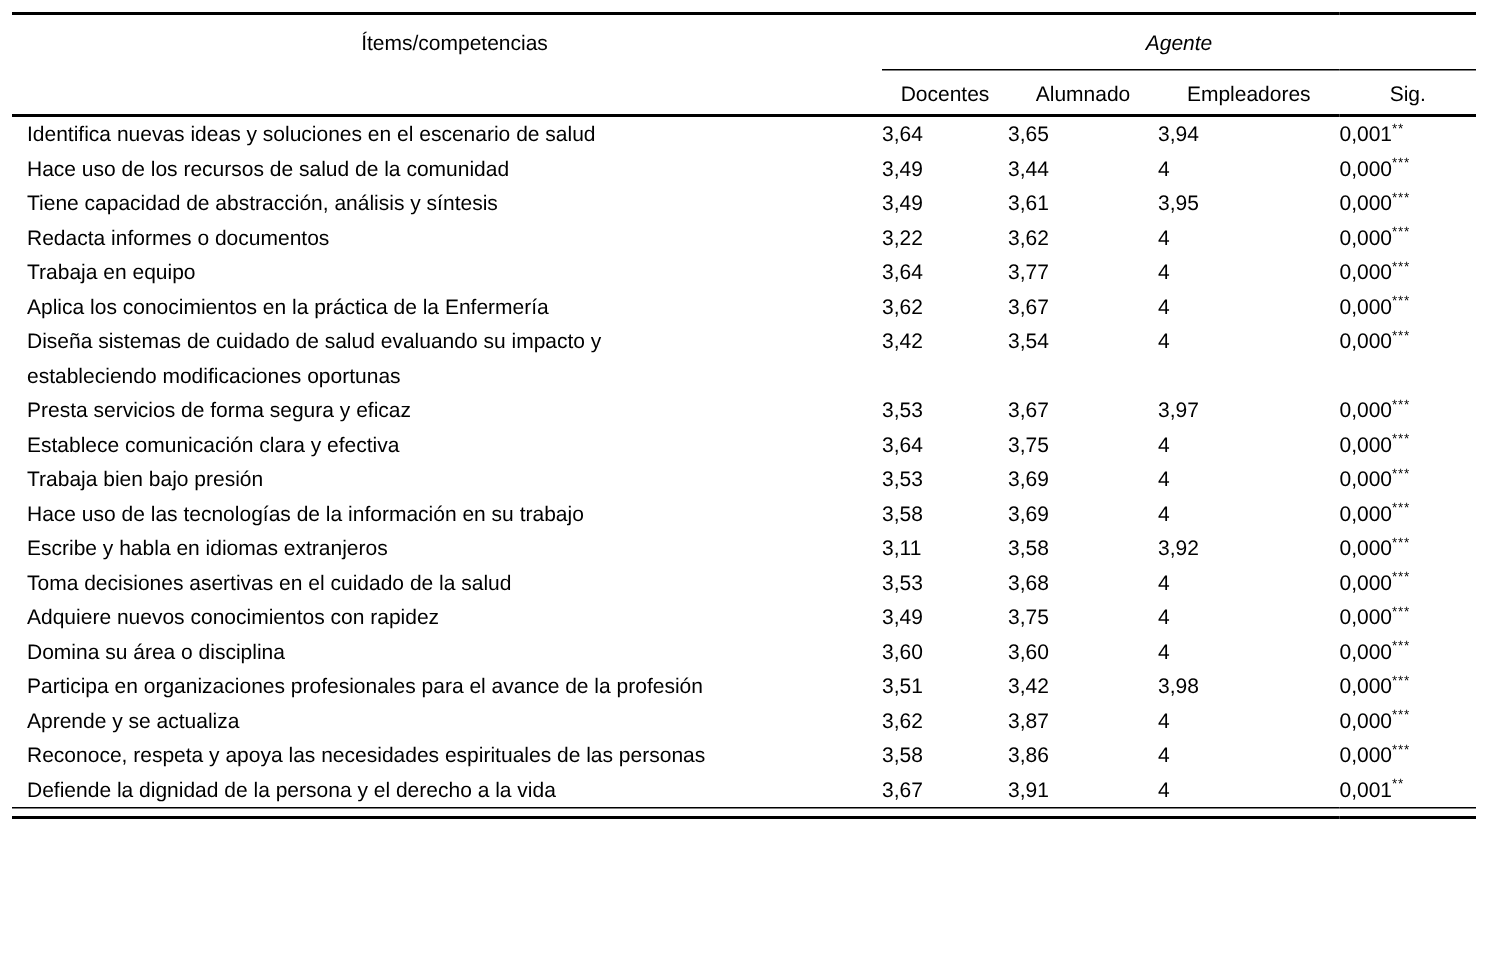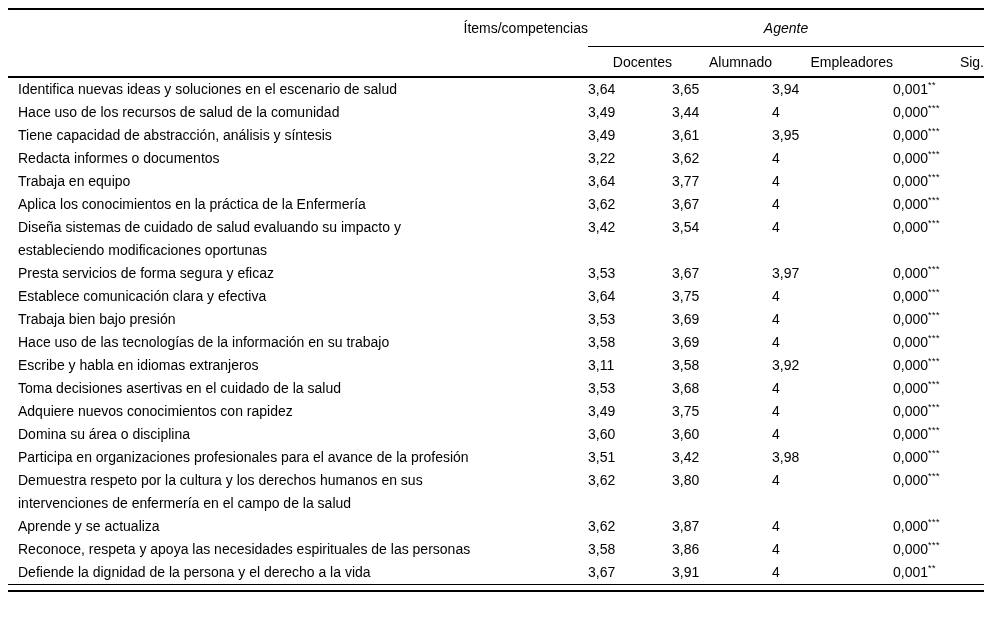--- a/index.html
+++ b/index.html
@@ -26,21 +26,21 @@
     font-size: 14px;
   }
   col.c-item { width: 580px; }
   col.c-doc  { width: 84px; }
   col.c-alu  { width: 100px; }
   col.c-emp  { width: 121px; }
   col.c-sig  { width: 91px; }
 
   th {
     font-weight: normal;
-    text-align: right;
+    text-align: center;
     padding: 0;
   }
   .group-row th {
     height: 36px;
     vertical-align: middle;
   }
   .group-row .items-header {
     padding-left: 10px;
   }
   .group-row .agente-header {
@@ -226,28 +226,20 @@
   </tr>
 
   <tr>
     <td class="item-cell"><span>Participa en organizaciones profesionales para el avance de la profesión</span></td>
     <td class="num-cell">3,51</td>
     <td class="num-cell">3,42</td>
     <td class="num-cell">3,98</td>
     <td class="num-cell sig-cell"><span>0,000</span><sup class="stars">***</sup></td>
   </tr>
 
-  <tr>
-    <td class="item-cell"><span>Demuestra respeto por la cultura y los derechos humanos en sus
-intervenciones de enfermería en el campo de la salud</span></td>
-    <td class="num-cell">3,62</td>
-    <td class="num-cell">3,80</td>
-    <td class="num-cell">4</td>
-    <td class="num-cell sig-cell"><span>0,000</span><sup class="stars">***</sup></td>
-  </tr>
 
   <tr>
     <td class="item-cell"><span>Aprende y se actualiza</span></td>
     <td class="num-cell">3,62</td>
     <td class="num-cell">3,87</td>
     <td class="num-cell">4</td>
     <td class="num-cell sig-cell"><span>0,000</span><sup class="stars">***</sup></td>
   </tr>
 
 

